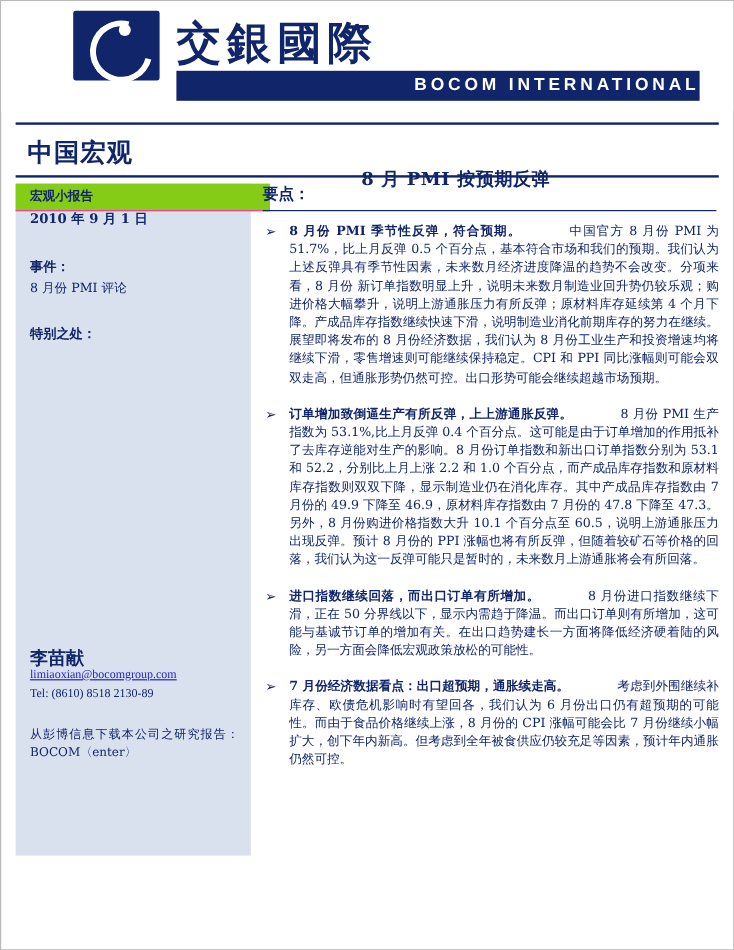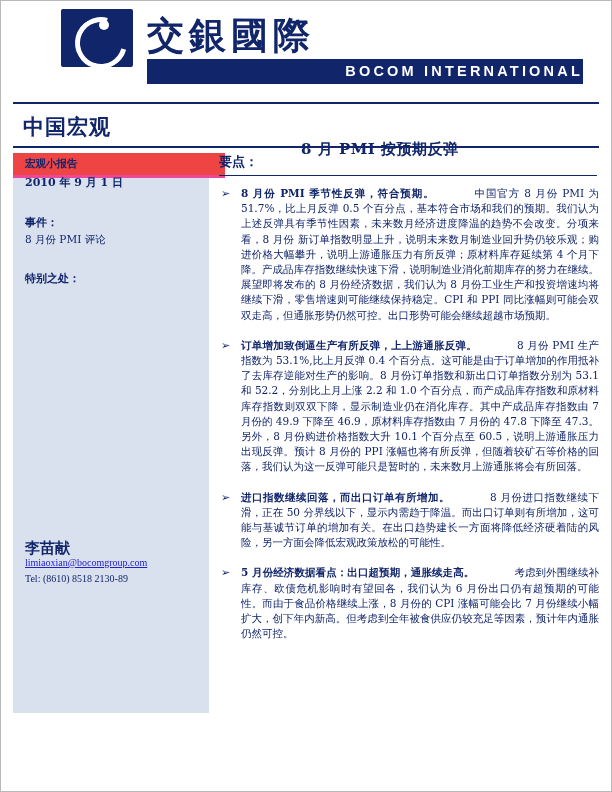--- a/index.html
+++ b/index.html
@@ -151,22 +151,22 @@
     width: 196px;
     height: 560px;
     background: #d9e1ef;
   }
   .sidebar-head {
     position: absolute;
     left: 0;
     top: 0;
     width: 212px;
     height: 22px;
-    background: #ef4444;
-    border-bottom: 3px solid #ec4899;
+    background: #84cc16;
+    border-bottom: 1px solid #ec4899;
   }
   .sidebar-head-label {
     position: absolute;
     left: 12px;
     top: 4px;
     font-family: "DejaVu Serif", serif;
     font-size: 10.5px;
     font-weight: bold;
     color: #11256b;
   }
@@ -332,20 +332,21 @@
     <div class="sidebar-head">
       <div class="sidebar-head-label">宏观小报告</div>
     </div>
     <div class="sb-date">2010 年 9 月 1 日</div>
     <div class="sb-lbl1">事件：</div>
     <div class="sb-val1">8 月份 PMI 评论</div>
     <div class="sb-lbl2">特别之处：</div>
     <div class="sb-analyst">李苗献</div>
     <div class="sb-email">limiaoxian@bocomgroup.com</div>
     <div class="sb-tel">Tel: (8610) 8518 2130-89</div>
+    <div class="sb-note">从彭博信息下载本公司之研究报告：BOCOM〈enter〉</div>
   </div>
 
   <div class="main">
     <div class="main-heading">要点：</div>
     <div class="main-rule"></div>
 
     <div class="bullet-row">
       <span class="bullet-mark">➢</span>
       <div class="bullet-text">
         <span class="lead">8 月份 PMI 季节性反弹，符合预期。</span><span class="body">中国官方 8 月份 PMI 为 51.7%，比上月反弹 0.5 个百分点，基本符合市场和我们的预期。我们认为上述反弹具有季节性因素，未来数月经济进度降温的趋势不会改变。分项来看，8 月份 新订单指数明显上升，说明未来数月制造业回升势仍较乐观；购进价格大幅攀升，说明上游通胀压力有所反弹；原材料库存延续第 4 个月下降。产成品库存指数继续快速下滑，说明制造业消化前期库存的努力在继续。展望即将发布的 8 月份经济数据，我们认为 8 月份工业生产和投资增速均将继续下滑，零售增速则可能继续保持稳定。CPI 和 PPI 同比涨幅则可能会双双走高，但通胀形势仍然可控。出口形势可能会继续超越市场预期。</span>
@@ -362,18 +363,18 @@
     <div class="bullet-row">
       <span class="bullet-mark">➢</span>
       <div class="bullet-text">
         <span class="lead">进口指数继续回落，而出口订单有所增加。</span><span class="body">8 月份进口指数继续下滑，正在 50 分界线以下，显示内需趋于降温。而出口订单则有所增加，这可能与基诚节订单的增加有关。在出口趋势建长一方面将降低经济硬着陆的风险，另一方面会降低宏观政策放松的可能性。</span>
       </div>
     </div>
 
     <div class="bullet-row">
       <span class="bullet-mark">➢</span>
       <div class="bullet-text">
-        <span class="lead">5 月份经济数据看点：出口超预期，通胀续走高。</span><span class="body">考虑到外围继续补库存、欧债危机影响时有望回各，我们认为 6 月份出口仍有超预期的可能性。而由于食品价格继续上涨，8 月份的 CPI 涨幅可能会比 7 月份继续小幅扩大，创下年内新高。但考虑到全年被食供应仍较充足等因素，预计年内通胀仍然可控。</span>
+        <span class="lead">7 月份经济数据看点：出口超预期，通胀续走高。</span><span class="body">考虑到外围继续补库存、欧债危机影响时有望回各，我们认为 6 月份出口仍有超预期的可能性。而由于食品价格继续上涨，8 月份的 CPI 涨幅可能会比 7 月份继续小幅扩大，创下年内新高。但考虑到全年被食供应仍较充足等因素，预计年内通胀仍然可控。</span>
       </div>
     </div>
   </div>
 
 </div>
 
 </body></html>

